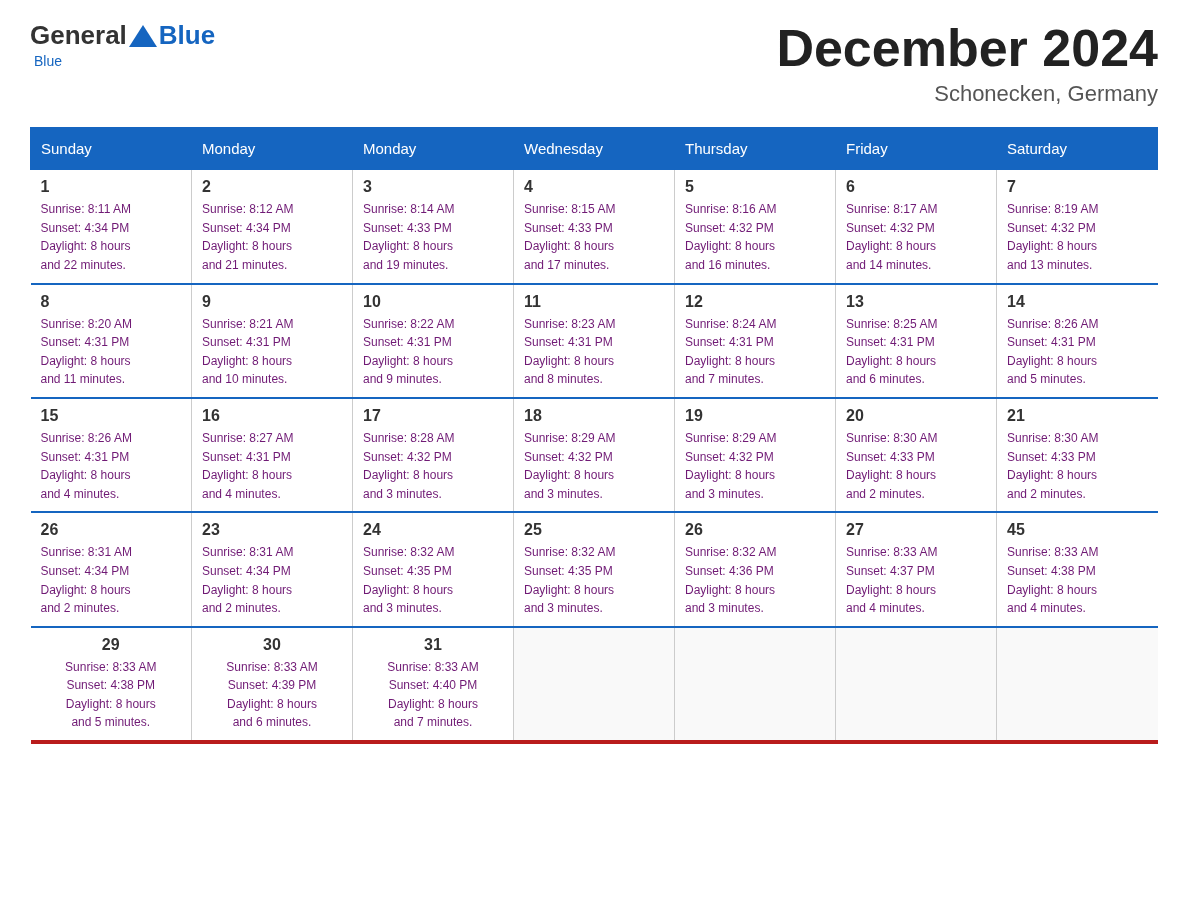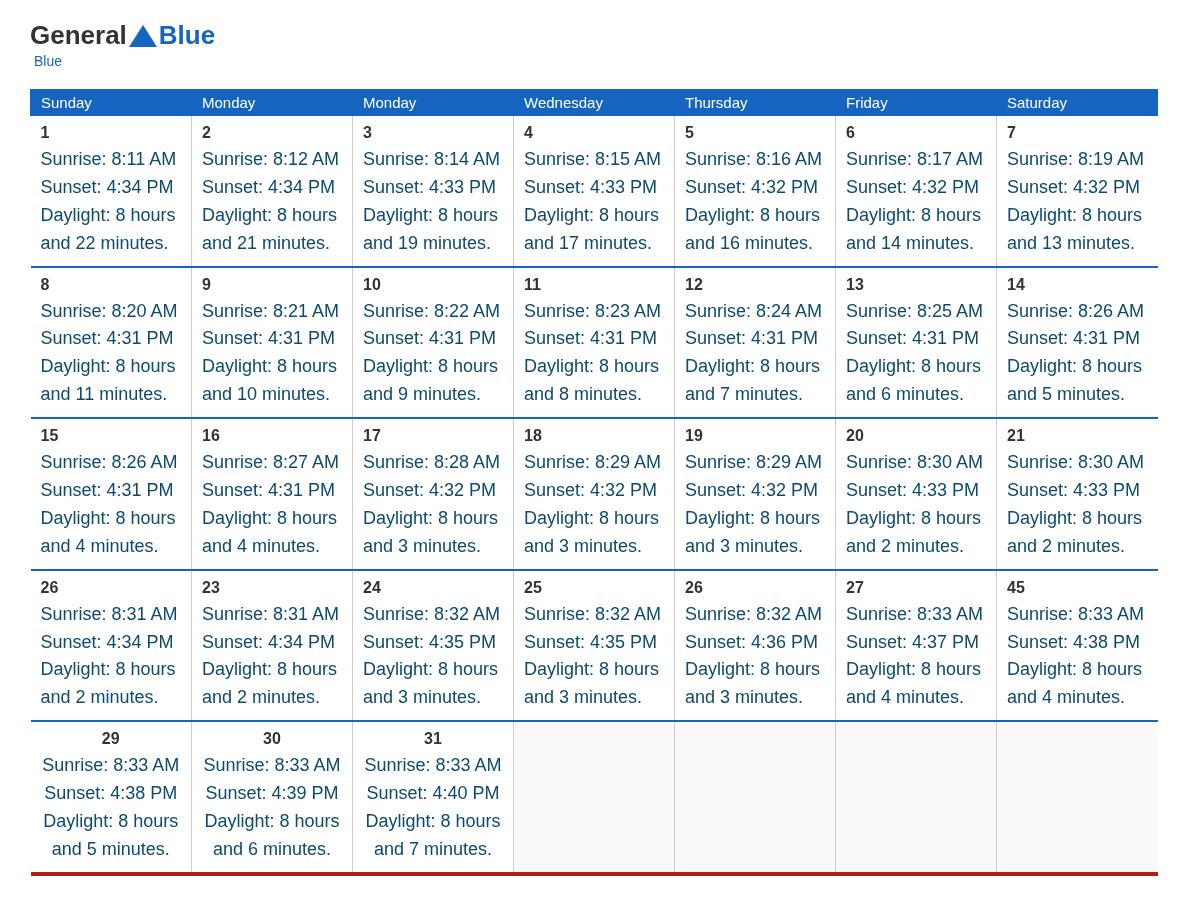--- a/index.html
+++ b/index.html
@@ -66,21 +66,21 @@
     table {
       width: 100%;
       border-collapse: collapse;
       table-layout: fixed;
     }
     thead tr {
       background-color: #1565c0;
       color: white;
     }
     thead th {
-      padding: 4px 10px;
+      padding: 12px 10px;
       font-size: 15px;
       font-weight: normal;
       text-align: left;
       border: 1px solid #1565c0;
     }
     tbody tr {
       border-bottom: 2px solid #1565c0;
     }
     tbody td {
       padding: 8px 10px;
@@ -93,23 +93,23 @@
     tbody td:last-child {
       border-right: none;
     }
     .day-number {
       font-size: 16px;
       font-weight: bold;
       display: block;
       margin-bottom: 4px;
     }
     .day-info {
-      font-size: 18px;
+      font-size: 12px;
       line-height: 1.55;
-      color: #0c4a6e;
+      color: #701a75;
     }
     tbody tr:last-child {
       border-bottom: 4px solid #b91c1c;
       text-align: center;
     }
     .empty-cell {
       background: #f9f9f9;
     }
   </style>
 </head>
@@ -119,20 +119,24 @@
   <div class="logo-area">
     <div class="logo-text">
       <span class="logo-general">General</span>
       <span class="logo-blue">
         <span class="logo-triangle"></span>
         <span>Blue</span>
       </span>
     </div>
     <div class="logo-subtitle">Blue</div>
   </div>
+  <div class="title-area">
+    <div class="month-title">December 2024</div>
+    <div class="location-title">Schonecken, Germany</div>
+  </div>
 </div>
 
 <table>
   <thead>
     <tr>
     <th>Sunday</th>
         <th>Monday</th>
         <th>Monday</th>
         <th>Wednesday</th>
         <th>Thursday</th>

